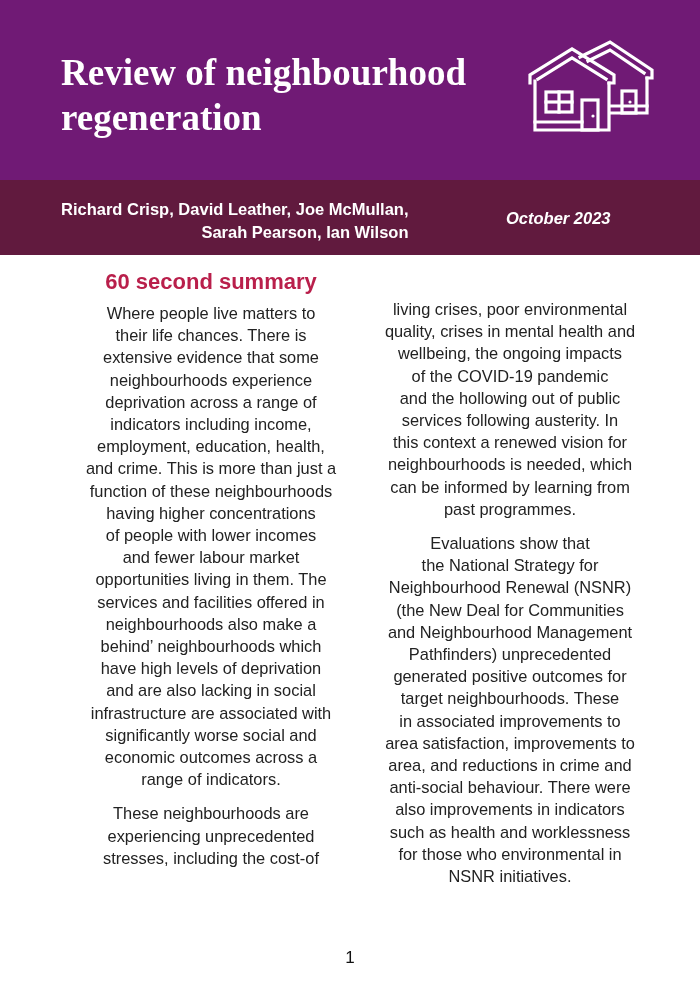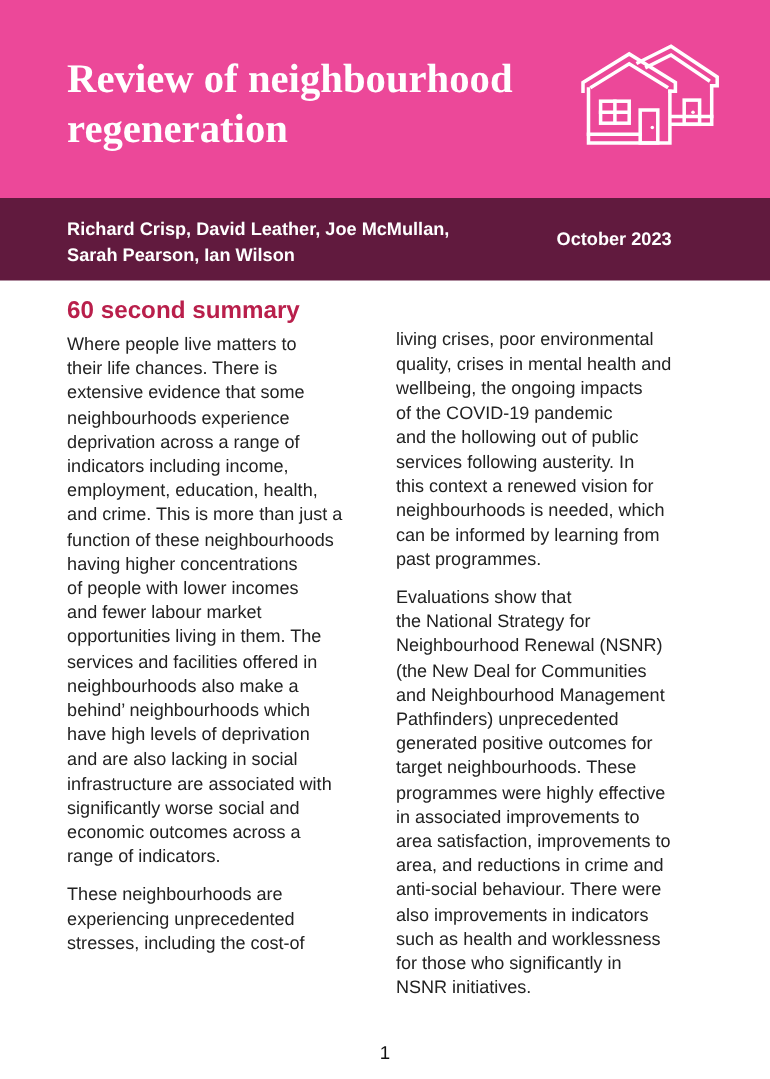--- a/index.html
+++ b/index.html
@@ -2,47 +2,47 @@
 <html><head>
   <meta charset="utf-8">
   <style>
     html, body { margin: 0; padding: 0; }
     body {
       width: 700px; height: 981px; background: #ffffff; position: relative; overflow: hidden;
       font-family: "Liberation Sans", sans-serif; color: #222222;
     }
     .banner {
       position: absolute; left: 0; top: 0; width: 700px; height: 180px;
-      background: #ec4899;
+      background: #701a75;
     }
     .title {
       position: absolute; left: 61px; top: 50px; margin: 0;
       font-family: "Liberation Serif", serif; font-weight: bold;
       font-size: 37px; line-height: 45px; color: #ffffff; letter-spacing: 0px;
     }
     .title span { display: block; }
     .house-icon {
       position: absolute; left: 526px; top: 40px; width: 132px; height: 100px;
     }
     .authorbar {
       position: absolute; left: 0; top: 180px; width: 700px; height: 75px;
       background: #611a3e;
     }
     .authors {
       position: absolute; left: 61px; top: 198px; margin: 0;
-      font-weight: bold; font-size: 16.5px; line-height: 23px; color: #ffffff;
+      font-weight: bold; font-size: 16.5px; line-height: 23px; color: #ffffff; text-align: right;
     }
     .authors span { display: block; }
     .date {
       position: absolute; left: 506px; top: 207px;
-      font-weight: bold; font-size: 16.5px; line-height: 23px; color: #ffffff;
+      font-weight: bold; font-size: 16.5px; line-height: 23px; color: #ffffff; font-style: italic;
     }
     .col {
       position: absolute; top: 268px; width: 300px;
-      font-size: 16.4px; line-height: 22.2px; color: #222222;
+      font-size: 16.4px; line-height: 22.2px; color: #222222; text-align: center;
     }
     .col.left { left: 61px; }
     .col.right { left: 360px; top: 270px; margin-top: 28px; }
     .heading {
       margin: 0 0 6px 0; font-weight: bold; font-size: 22px; line-height: 28px; color: #b91f4b;
     }
     .para { margin: 0 0 12px 0; }
     .line { display: block; white-space: nowrap; }
     .pagenum {
       position: absolute; left: 0; width: 700px; top: 948px; text-align: center;
@@ -140,25 +140,24 @@
     </p>
   <p class="para" id="rp1">
       <span class="line">Evaluations show that</span>
       <span class="line">the National Strategy for</span>
       <span class="line">Neighbourhood Renewal (NSNR)</span>
       <span class="line">(the New Deal for Communities</span>
       <span class="line">and Neighbourhood Management</span>
       <span class="line">Pathfinders) unprecedented</span>
       <span class="line">generated positive outcomes for</span>
       <span class="line">target neighbourhoods.  These</span>
-      <span class="line">programmes were highly effective</span>
       <span class="line">in associated improvements to</span>
       <span class="line">area satisfaction, improvements to</span>
       <span class="line">area, and reductions in crime and</span>
       <span class="line">anti-social behaviour. There were</span>
       <span class="line">also improvements in indicators</span>
       <span class="line">such as health and worklessness</span>
-      <span class="line">for those who significantly in</span>
+      <span class="line">for those who environmental in</span>
       <span class="line">NSNR initiatives.</span>
     </p>
 </div>
 
 <div class="pagenum">1</div>
 
 </body></html>

